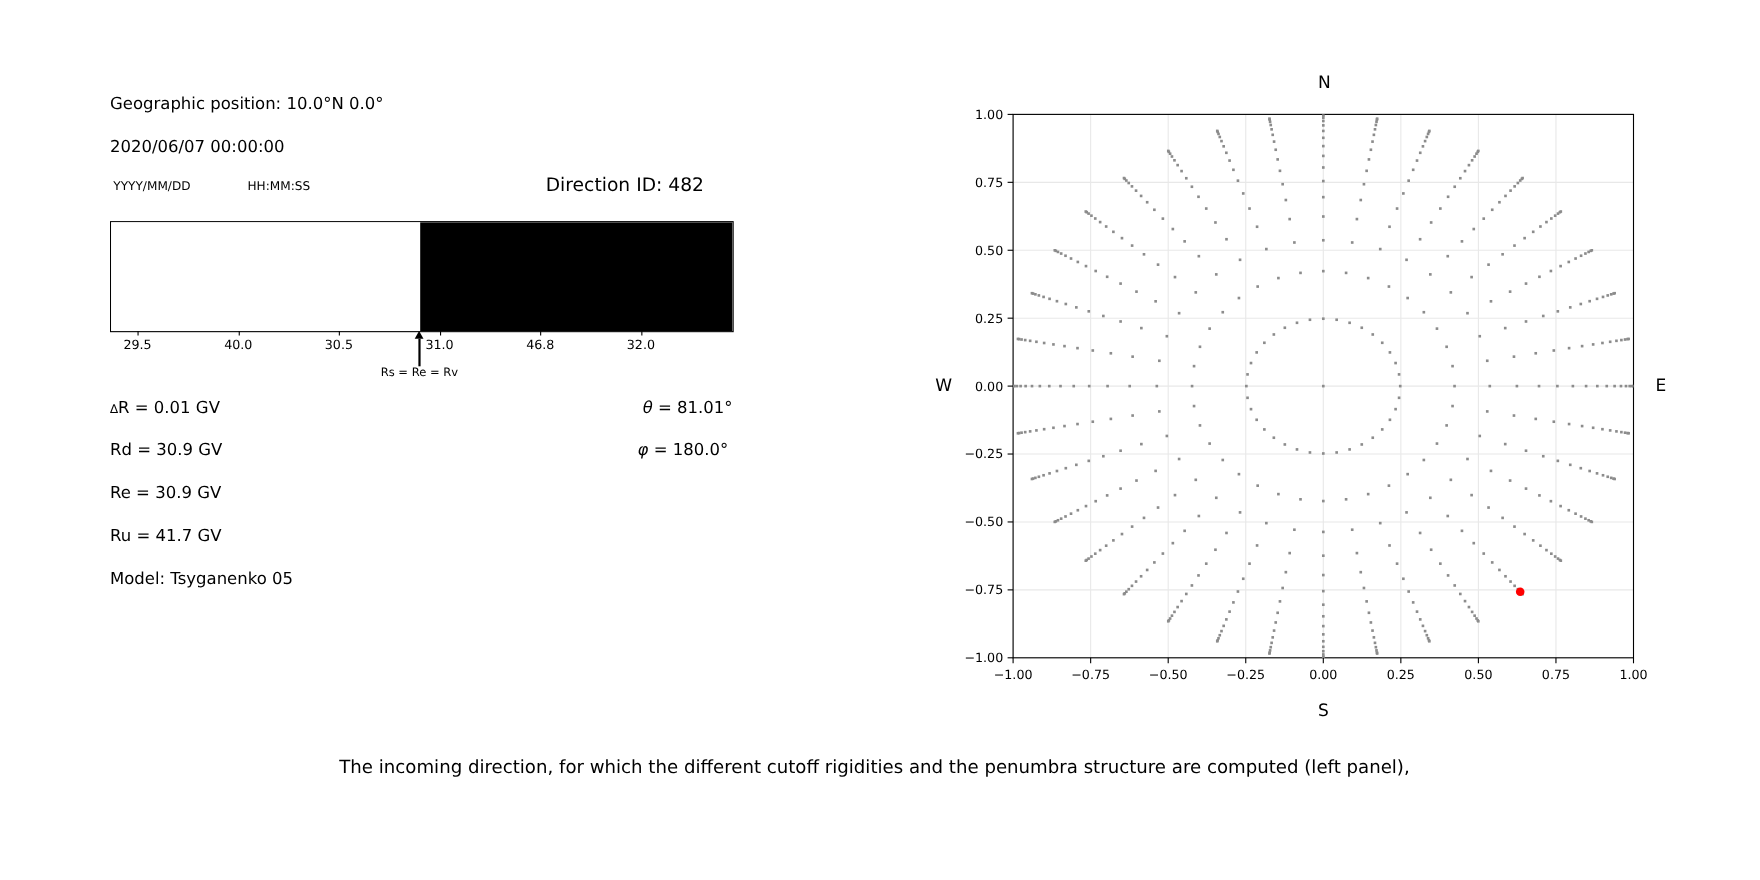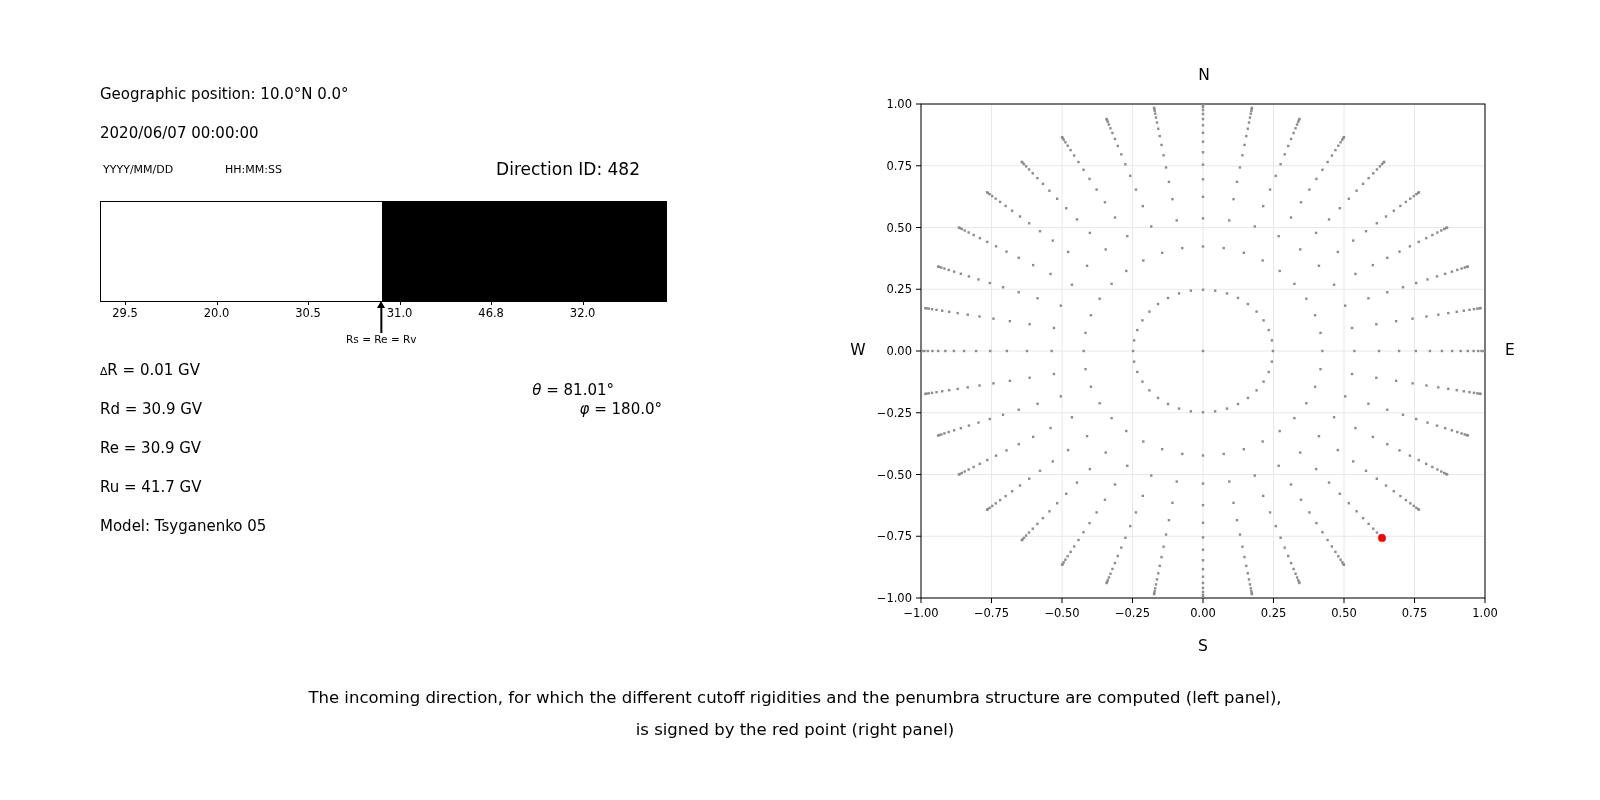--- a/index.html
+++ b/index.html
@@ -41,41 +41,41 @@
   <div class="abs t17 right-anchor" style="right:960px;top:160px;">Direction ID: 482</div>
 
   <div id="penumbra-bar">
       <div class="pen-seg" style="left: 0%; width: 49.7894%; background: rgb(255, 255, 255);"></div>
       <div class="pen-seg" style="left: 49.7894%; width: 50.2106%; background: rgb(0, 0, 0);"></div>
     </div>
   <div id="penumbra-axis">
       <div class="pen-tick" style="left: 25.0745px;"></div>
       <div class="pen-ticklabel" style="left: 25.0745px;">29.5</div>
       <div class="pen-tick" style="left: 116.587px;"></div>
-      <div class="pen-ticklabel" style="left: 116.587px;">20.0</div>
+      <div class="pen-ticklabel" style="left: 116.587px;">40.0</div>
       <div class="pen-tick" style="left: 208.1px;"></div>
       <div class="pen-ticklabel" style="left: 208.1px;">30.5</div>
       <div class="pen-tick" style="left: 299.613px;"></div>
       <div class="pen-ticklabel" style="left: 299.613px;">31.0</div>
       <div class="pen-tick" style="left: 391.126px;"></div>
       <div class="pen-ticklabel" style="left: 391.126px;">46.8</div>
       <div class="pen-tick" style="left: 482.638px;"></div>
       <div class="pen-ticklabel" style="left: 482.638px;">32.0</div>
     </div>
   <div id="cutoff-arrow-head" class="abs" style="left: 381.31px;"></div>
   <div id="cutoff-arrow-shaft" class="abs" style="left: 381.31px;"></div>
   <div id="cutoff-arrow-label" class="abs" style="left: 381.31px;">Rs = Re = Rv</div>
 
   <div class="abs t15" style="left:100px;top:362px;"><span class="small-delta">∆</span><span>R = 0.01 GV</span></div>
   <div class="abs t15" style="left:100px;top:401px;">Rd = 30.9 GV</div>
   <div class="abs t15" style="left:100px;top:440px;">Re = 30.9 GV</div>
   <div class="abs t15" style="left:100px;top:479px;">Ru = 41.7 GV</div>
   <div class="abs t15" style="left:100px;top:518px;">Model: Tsyganenko 05</div>
 
-  <div class="abs t15 right-anchor" style="right:986px;top:362px;margin-top:20px;"><span class="greek">θ</span><span> = 81.01°</span></div>
+  <div class="abs t15 right-anchor" style="right:934px;top:362px;"><span class="greek">θ</span><span> = 81.01°</span></div>
   <div class="abs t15 right-anchor" style="right:938px;top:401px;"><span class="greek">φ</span><span> = 180.0°</span></div>
 
   <svg id="sky-svg" class="abs" style="left:840px;top:50px;" width="700" height="610">
       <line x1="81" y1="54" x2="81" y2="548" stroke="#e8e8e8" stroke-width="1"></line>
       <line x1="81" y1="548" x2="645" y2="548" stroke="#e8e8e8" stroke-width="1"></line>
       <line x1="81" y1="548" x2="81" y2="553" stroke="#000" stroke-width="1"></line>
       <line x1="76" y1="548" x2="81" y2="548" stroke="#000" stroke-width="1"></line>
       <text x="81" y="567" text-anchor="middle" font-size="11.5">−1.00</text>
       <text x="72" y="552" text-anchor="end" font-size="11.5">−1.00</text>
       <line x1="151.5" y1="54" x2="151.5" y2="548" stroke="#e8e8e8" stroke-width="1"></line>
@@ -713,16 +713,15 @@
       </g>
       <circle cx="542.0" cy="487.9" r="3.9" fill="#ff0000"></circle>
       <text x="364" y="30" text-anchor="middle" font-size="15.5">N</text>
       <text x="363" y="601" text-anchor="middle" font-size="15.5">S</text>
       <text x="18" y="305" text-anchor="middle" font-size="15.5">W</text>
       <text x="670" y="305" text-anchor="middle" font-size="15.5">E</text>
     </svg>
 
   <div id="caption">
     <div class="t16" id="caption-line1">The incoming direction, for which the different cutoff rigidities and the penumbra structure are computed (left panel),</div>
-    <div class="t16" id="caption-line2">is signed by the red point (right panel)</div>
   </div>
 
 </div>
 
 </body></html>

